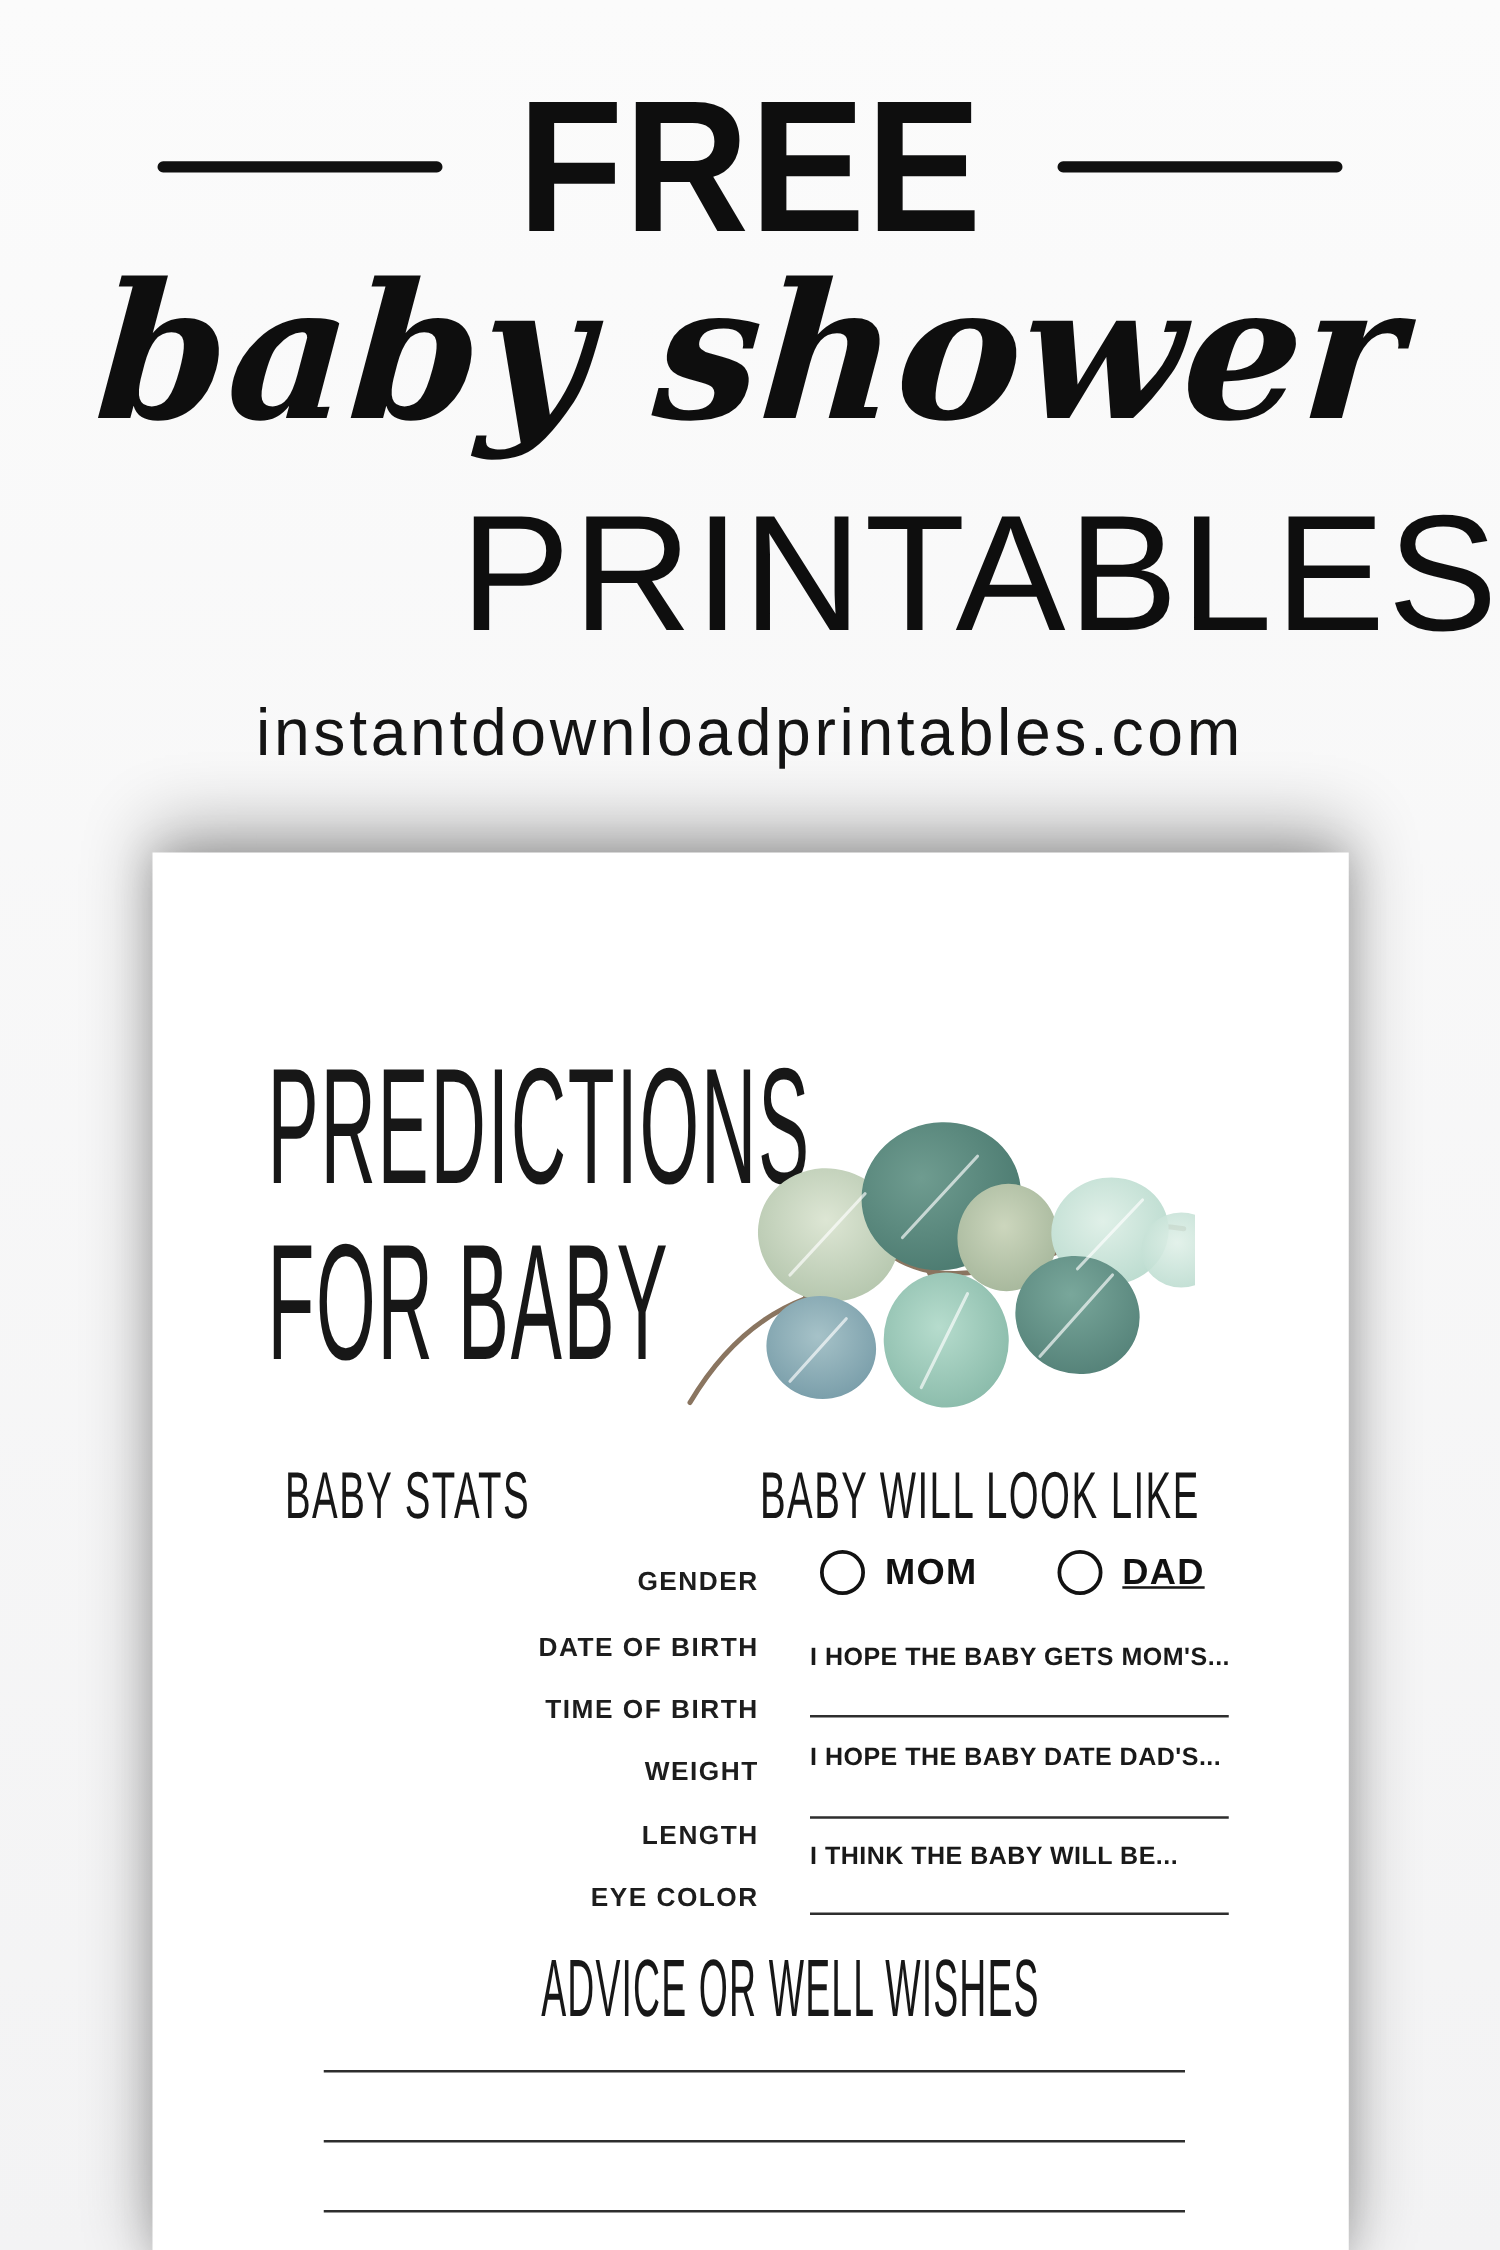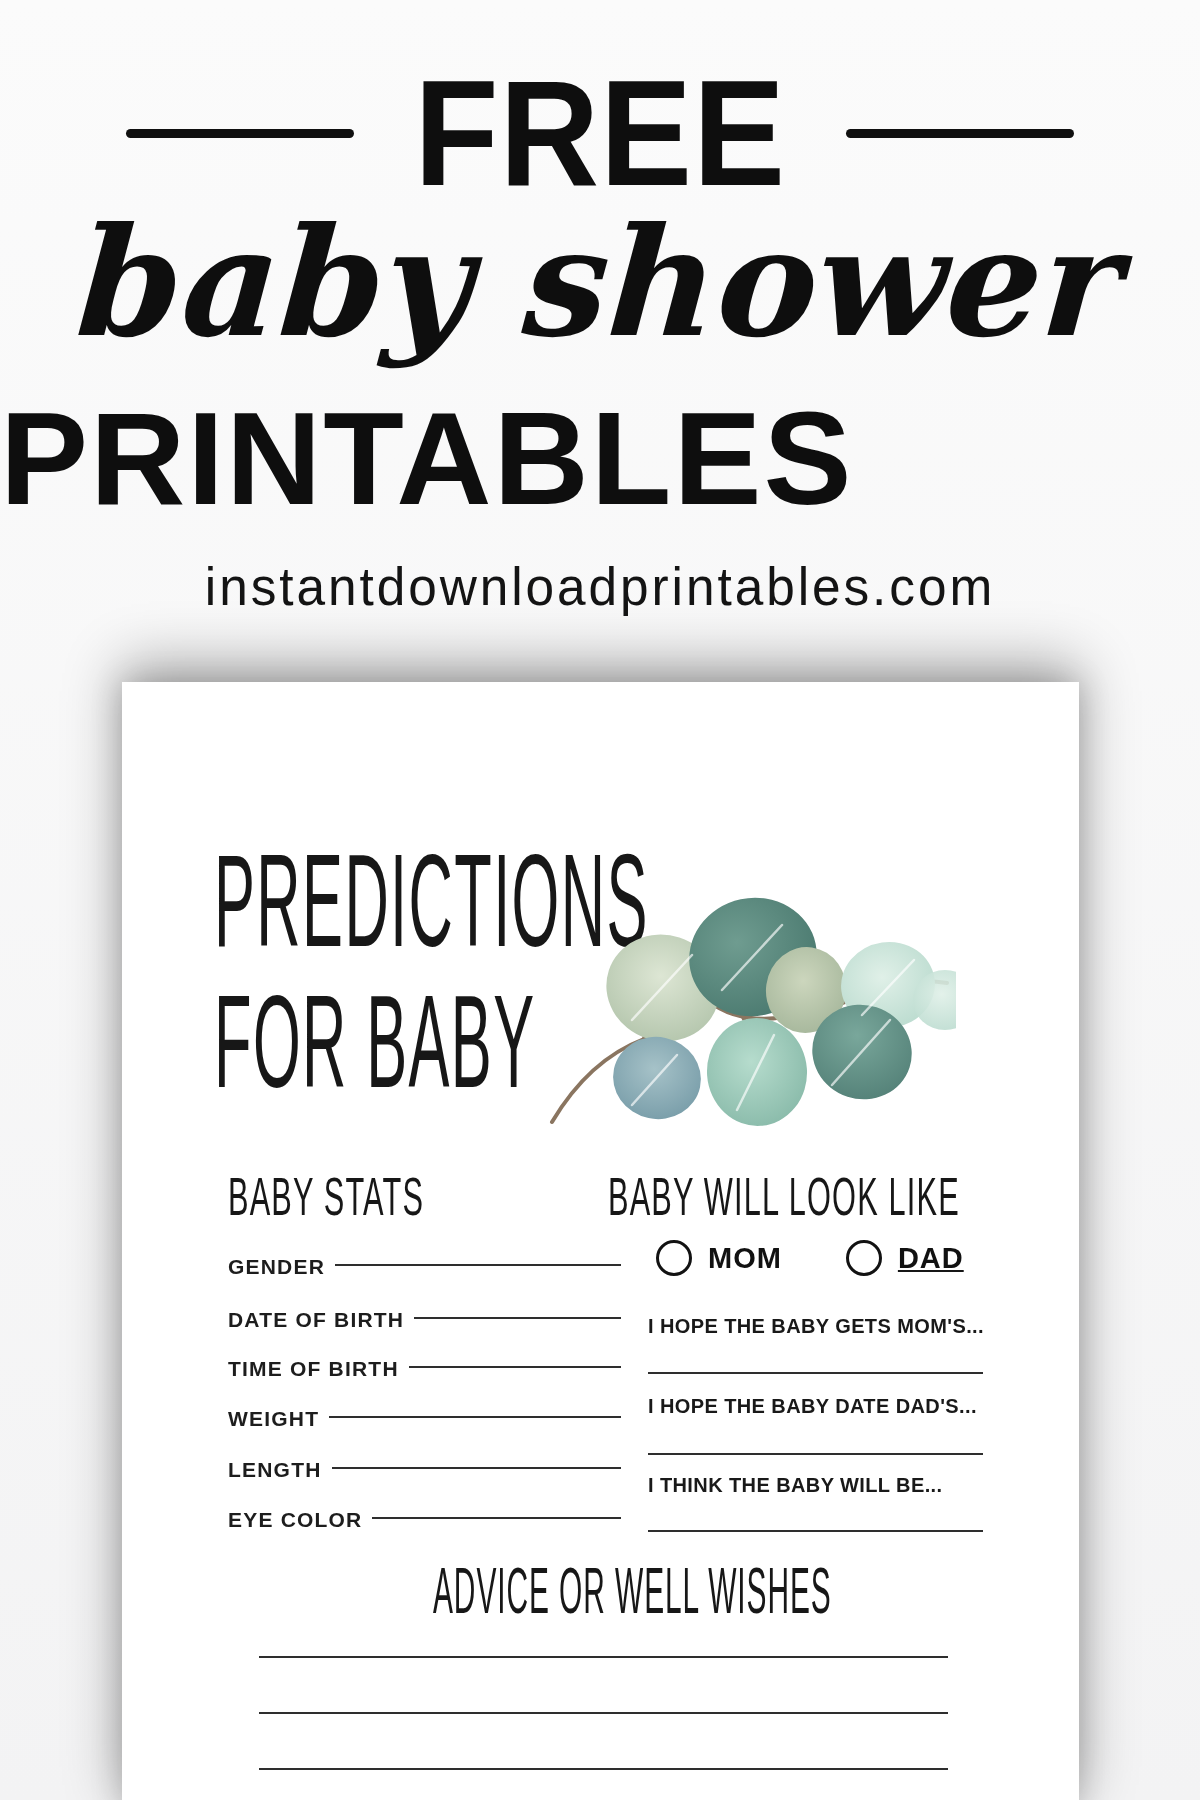--- a/index.html
+++ b/index.html
@@ -31,22 +31,22 @@
   .script-text {
     position: absolute; top: 200px; left: 0; width: 1200px;
     text-align: center;
     font-family: "DejaVu Serif", serif;
     font-style: italic; font-weight: bold;
     font-size: 150px; line-height: 1.1; color: #0e0e0e;
     transform: skewX(-4deg);
   }
   .printables-text {
     position: absolute; top: 386px; left: 0; width: 1200px;
-    text-align: left;
-    font-size: 132px; font-weight: bold; letter-spacing: 2px;
+    text-align: right;
+    font-size: 132px; font-weight: normal; letter-spacing: 2px;
     line-height: 1.1; color: #0e0e0e; white-space: nowrap;
   }
   .website-text {
     position: absolute; top: 556px; left: 0; width: 1200px;
     text-align: center;
     font-size: 53px; font-weight: normal; letter-spacing: 3px;
     color: #141414; white-space: nowrap;
     transform: scaleX(0.97);
   }
 
@@ -70,22 +70,22 @@
     font-size: 53px; line-height: 1; letter-spacing: 2px;
     transform: scaleX(0.58); transform-origin: left top;
   }
   .stats-heading { left: 106px; top: 488px; }
   .look-heading  { left: 486px; top: 488px; }
 
   .illustration { position: absolute; left: 360px; top: 173px; width: 474px; height: 296px; }
 
   
   .field {
-    position: absolute; left: 106px; width: 393px; height: 26px;
-    display: flex; align-items: center;
+    position: absolute; left: 92px; width: 393px; height: 26px;
+    display: flex; align-items: flex-end; flex-direction: column;
   }
   .field-label {
     font-size: 21px; font-weight: bold; letter-spacing: 1.2px;
     color: #1d1d1d; line-height: 1.1; white-space: nowrap;
   }
   .field-line {
     flex: 1; height: 2px; background: #2e2e2e;
     margin-left: 10px; margin-bottom: 4px;
   }
 

